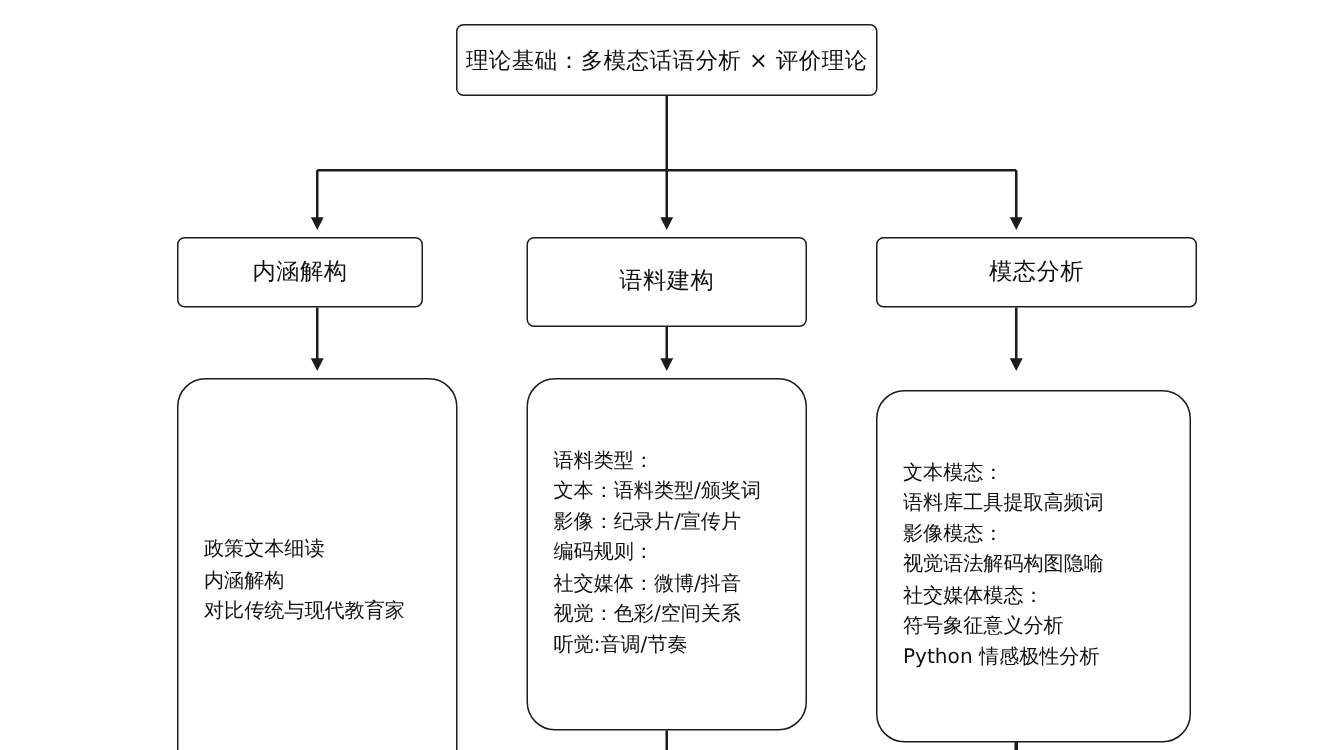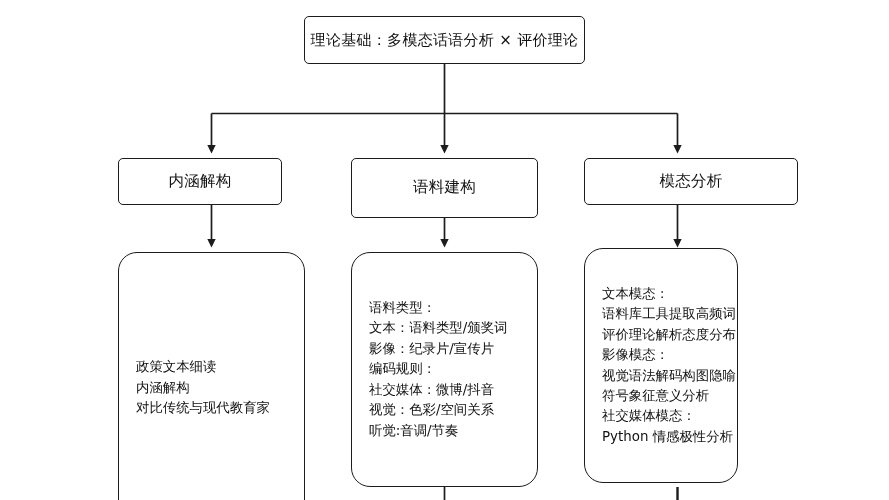--- a/index.html
+++ b/index.html
@@ -53,21 +53,21 @@
   }
   #node-root .node-label { font-size: 15px; }
 
   #node-branch-0 { left: 118px; top: 158px; width: 164px; height: 47px; }
   #node-branch-1 { left: 351px; top: 158px; width: 187px; height: 60px; }
   #node-branch-2 { left: 584px; top: 158px; width: 214px; height: 47px; }
   .branch .node-label { font-size: 15.5px; }
 
   #node-detail-0 { left: 118px; top: 252px; width: 187px; height: 272px; }
   #node-detail-1 { left: 351px; top: 252px; width: 187px; height: 235px; }
-  #node-detail-2 { left: 584px; top: 248px; width: 154px; height: 235px; }
+  #node-detail-2 { left: 584px; top: 260px; width: 210px; height: 235px; }
 
   .detail {
     align-items: center;
     justify-content: flex-start;
     padding: 0 0 0 17px;
   }
   .detail-lines {
     display: block;
     width: 100%;
   }
@@ -138,22 +138,21 @@
         <span class="detail-line">编码规则：</span>
         <span class="detail-line">社交媒体：微博/抖音</span>
         <span class="detail-line">视觉：色彩/空间关系</span>
         <span class="detail-line">听觉:音调/节奏</span>
       </div>
   </div>
   <div class="node rounded-lg detail" id="node-detail-2">
     <div class="detail-lines">
         <span class="detail-line">文本模态：</span>
         <span class="detail-line">语料库工具提取高频词</span>
-        <span class="detail-line">评价理论解析态度分布</span>
         <span class="detail-line">影像模态：</span>
         <span class="detail-line">视觉语法解码构图隐喻</span>
+        <span class="detail-line">社交媒体模态：</span>
         <span class="detail-line">符号象征意义分析</span>
-        <span class="detail-line">社交媒体模态：</span>
         <span class="detail-line">Python 情感极性分析</span>
       </div>
   </div>
 
 </div>
 
 </body></html>

